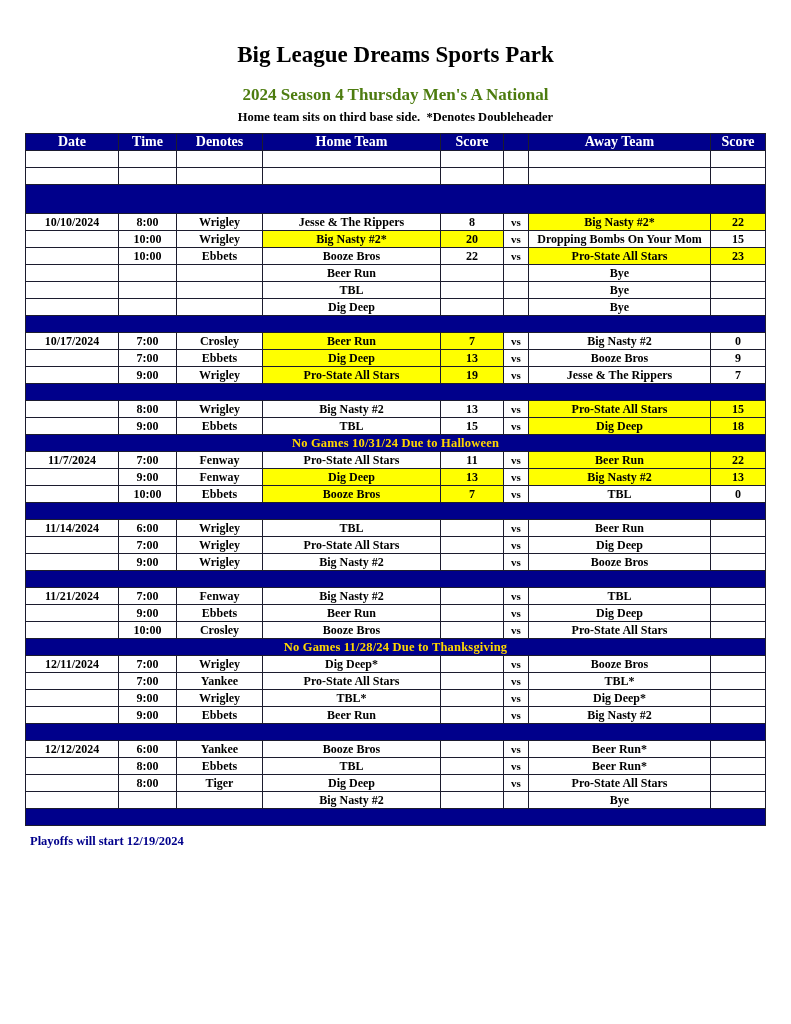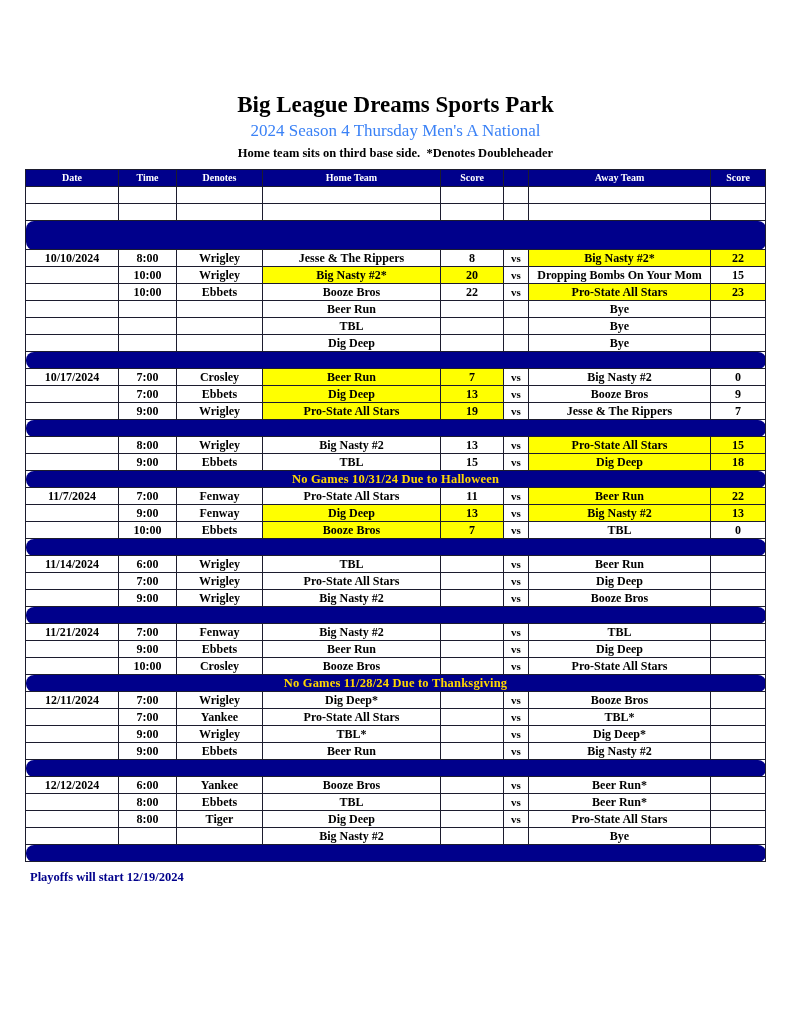--- a/index.html
+++ b/index.html
@@ -1,32 +1,32 @@
 <!DOCTYPE html>
 <html style="--navy: #00008B; --hl: #FFFF00; --notice: #FFD700;"><head>
 <meta charset="utf-8">
 <style>
   html, body { margin: 0; padding: 0; background: #ffffff; }
   .page {
     width: 791px; height: 1024px; background: #ffffff; margin: 0 auto;
-    font-family: "Liberation Serif", serif; padding-top: 92px;
+    font-family: "Liberation Serif", serif; padding-top: 42px;
     box-sizing: border-box; overflow: hidden; position: relative;
   }
   .title    { text-align: center; font-weight: 700; font-size: 23px; color: #000; }
-  .subtitle { text-align: center; font-weight: 400; font-size: 17px; color: #3b82f6; margin-top: 3px; }
+  .subtitle { text-align: center; font-weight: 700; font-size: 17px; color: #4d7c0f; margin-top: 17px; }
   .note     { text-align: center; font-weight: 700; font-size: 12.5px; color: #000;
               margin-top: 5px; white-space: pre; }
   table.schedule { border-collapse: collapse; table-layout: fixed; width: 740px; margin: 8px auto 0; }
   .schedule th, .schedule td {
     border: 1px solid #1c1c2e; height: 16px; padding: 0 1px; overflow: hidden;
     white-space: nowrap; text-align: center; font-weight: 700; font-size: 12px;
     line-height: 16px; color: #000;
   }
-  .schedule thead th { background: var(--navy, #00008B); color: #fff; font-size: 10px; }
-  .schedule td.sep    { background: var(--navy, #00008B); border-radius: 8px; }
+  .schedule thead th { background: var(--navy, #00008B); color: #fff; font-size: 14px; }
+  .schedule td.sep    { background: var(--navy, #00008B); }
   .schedule td.notice { color: var(--notice, #FFD700); font-size: 12.5px; letter-spacing: 0.2px; }
   .schedule td.hl     { background: var(--hl, #FFFF00); }
   .schedule td.vs     { font-size: 11px; }
   .footer { margin: 8px 0 0 30px; font-weight: 700; font-size: 12.5px; color: var(--navy, #00008B); }
 </style>
 </head>
 <body>
 
 <div class="page">
   <div class="title">Big League Dreams Sports Park</div>

